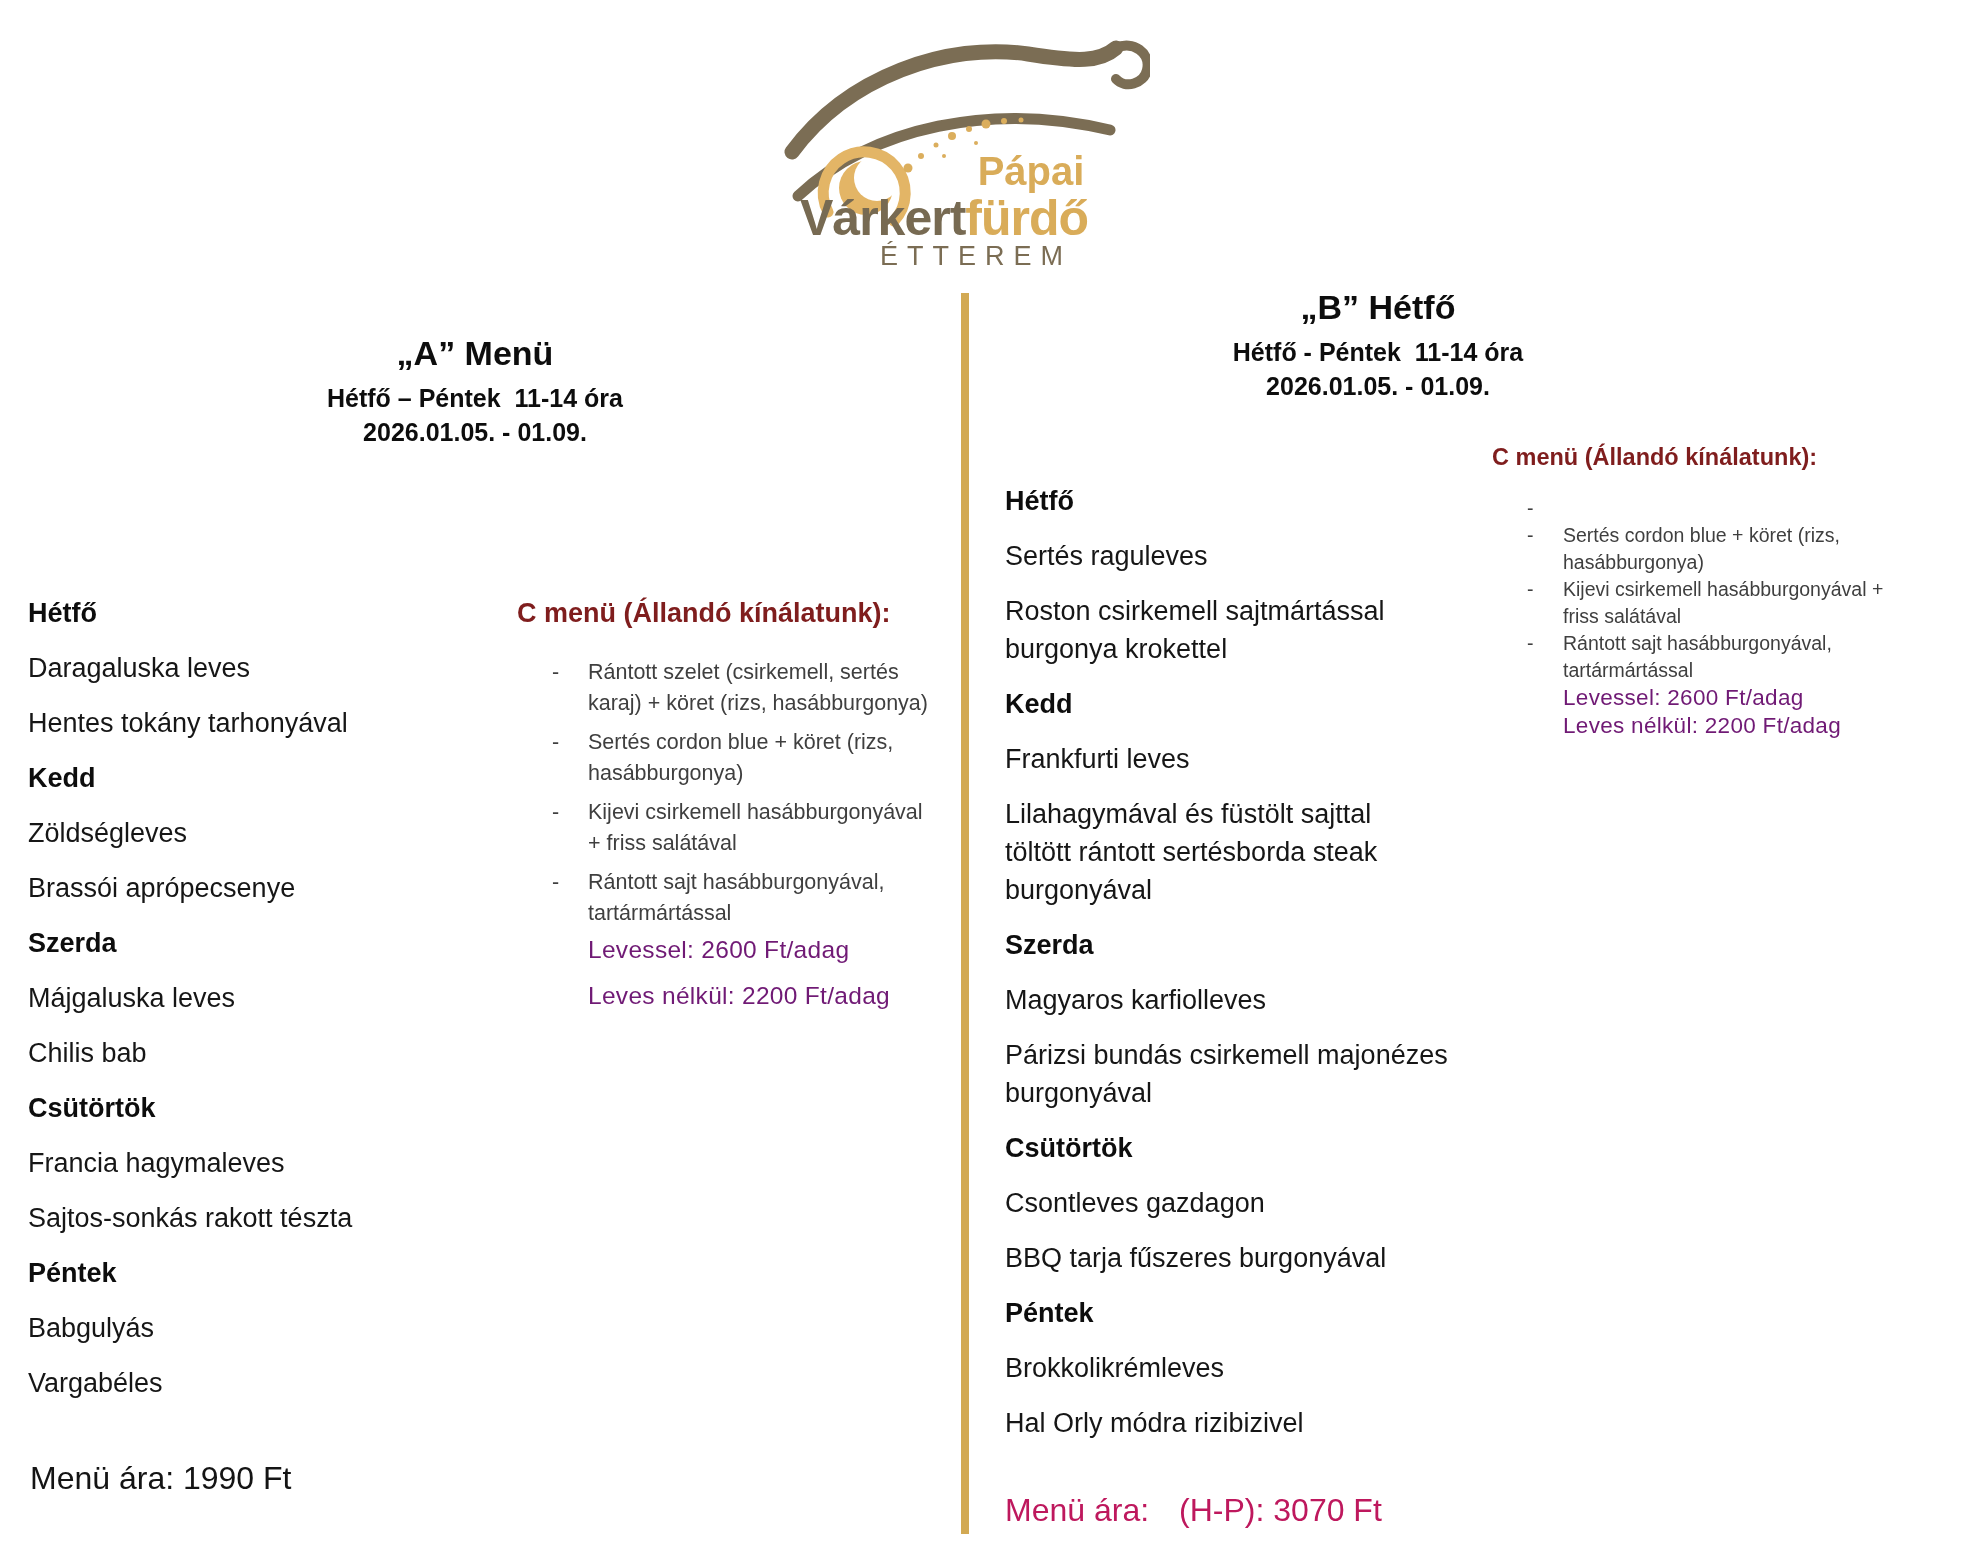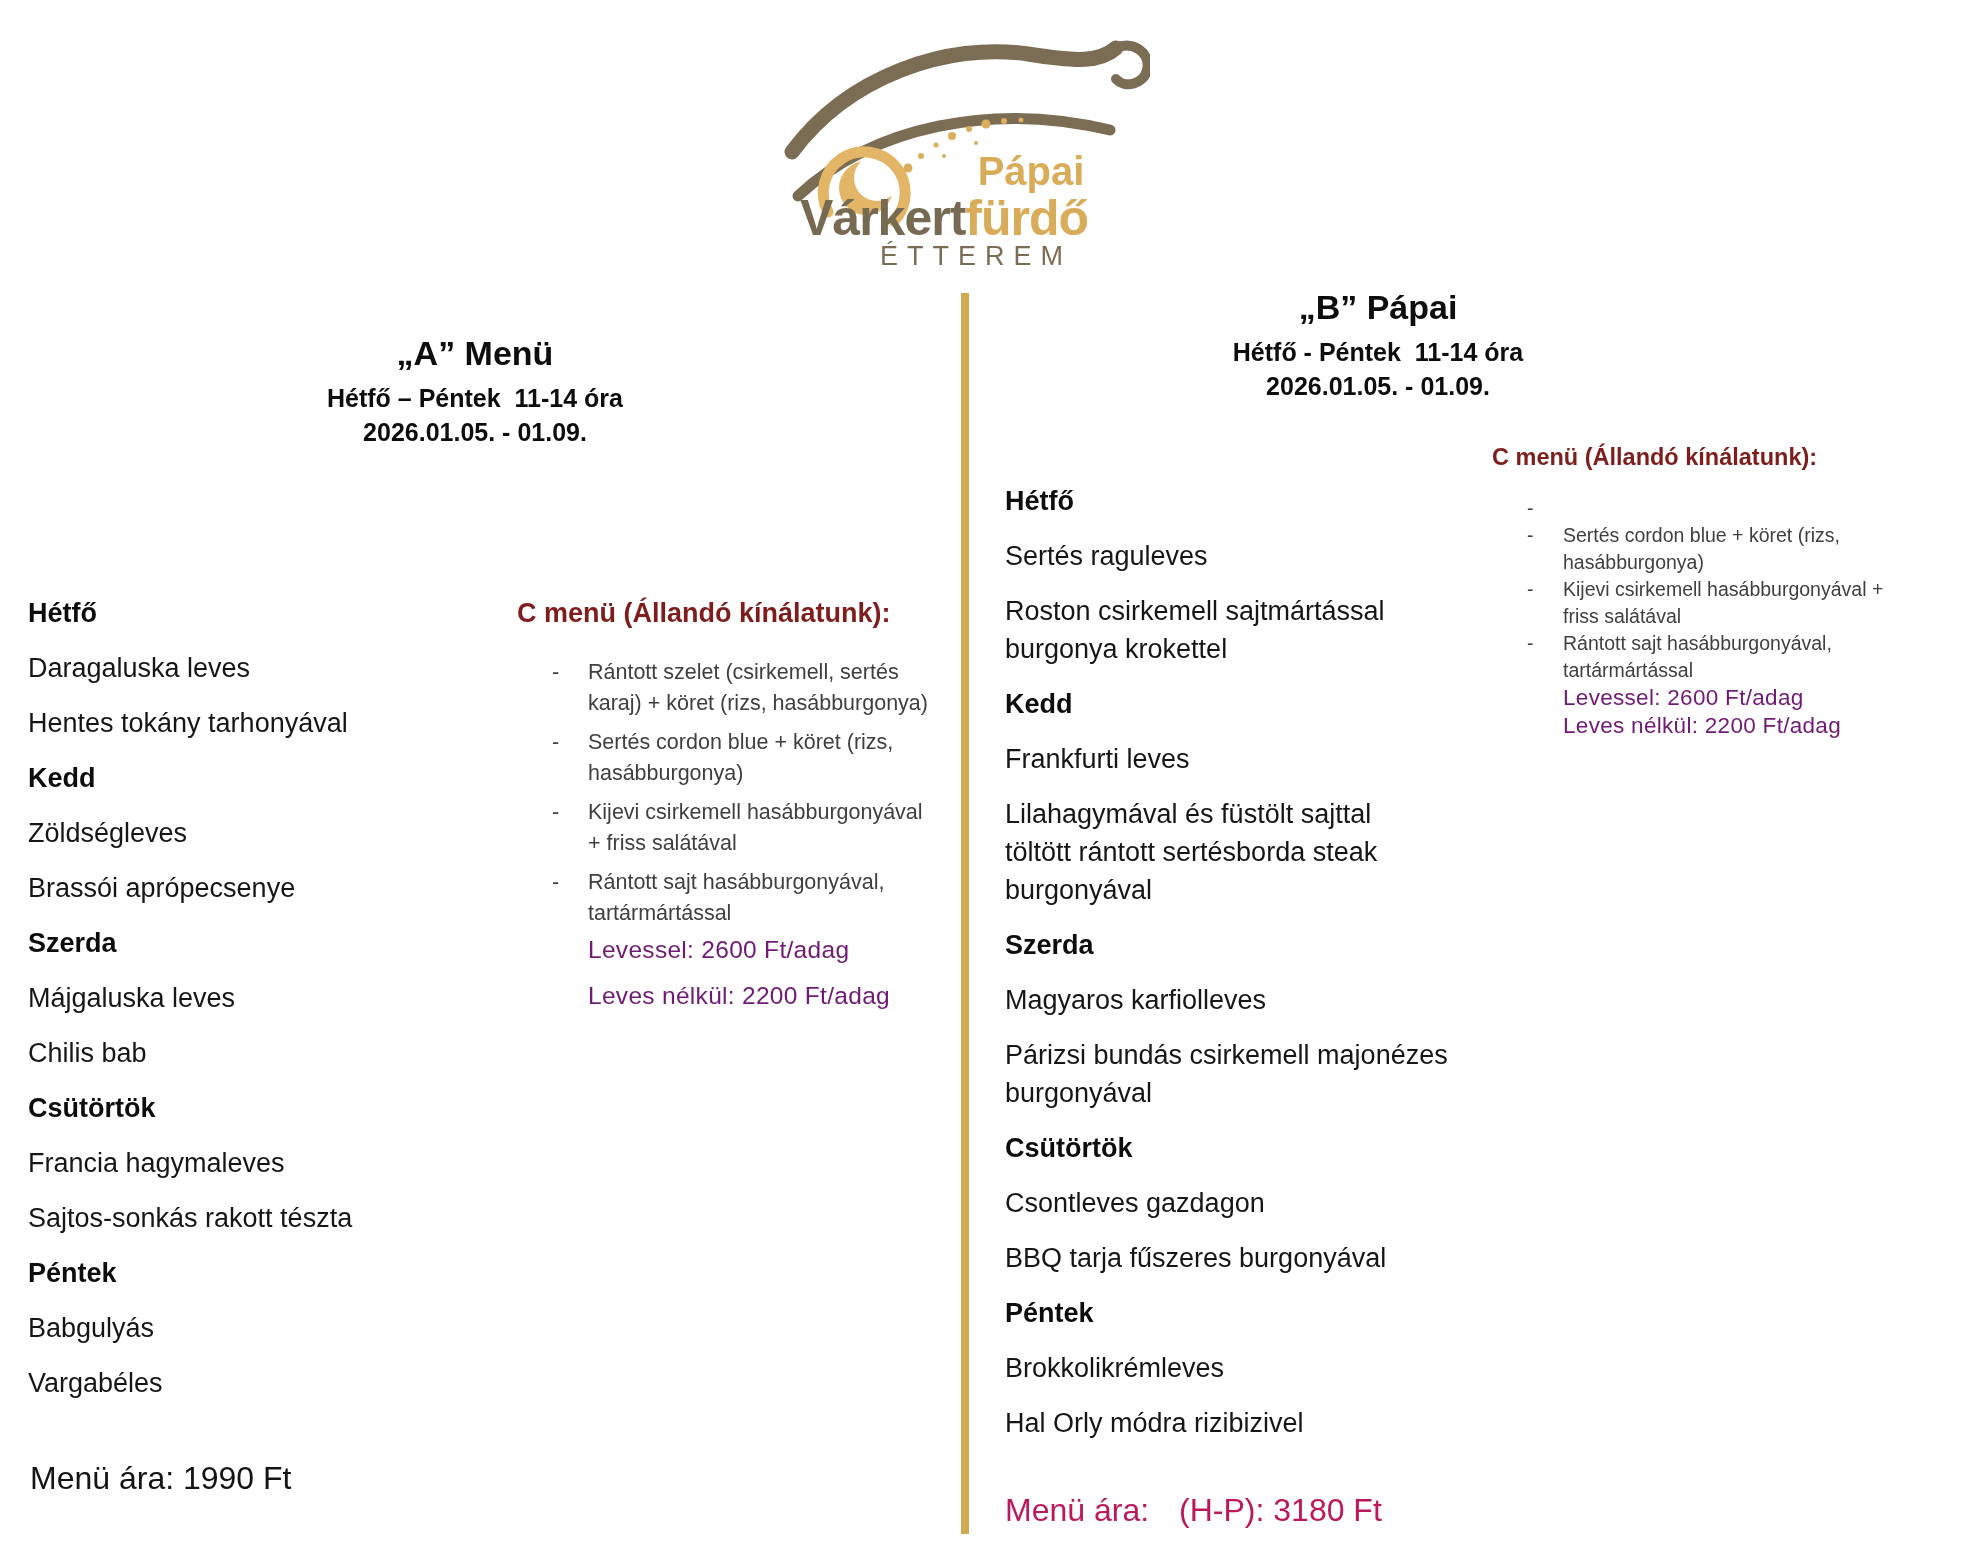--- a/index.html
+++ b/index.html
@@ -92,21 +92,21 @@
 
   <div class="divider"></div>
 
   <header class="hdr hdr-a">
     <h1>„A” Menü</h1>
     <p>Hétfő – Péntek  11-14 óra</p>
     <p>2026.01.05. - 01.09.</p>
   </header>
 
   <header class="hdr hdr-b">
-    <h1>„B” Pápai</h1>
+    <h1>„B” Hétfő</h1>
     <p>Hétfő - Péntek  11-14 óra</p>
     <p>2026.01.05. - 01.09.</p>
   </header>
 
   <section class="days days-a">
     <p class="day">Hétfő</p>
     <p class="dish">Daragaluska leves</p>
     <p class="dish">Hentes tokány tarhonyával</p>
     <p class="day">Kedd</p>
     <p class="dish">Zöldségleves</p>
@@ -195,16 +195,16 @@
           <span class="btext">Rántott sajt hasábburgonyával,
 tartármártással</span>
         </li>
     </ul>
     <p class="price">Levessel: 2600 Ft/adag</p>
     <p class="price">Leves nélkül: 2200 Ft/adag</p>
   </section>
 
   <p class="price-b">
     <span>Menü ára:</span>
-    <span>(H-P): 3180 Ft</span>
+    <span>(H-P): 3070 Ft</span>
   </p>
 
 </div>
 
 </body></html>

